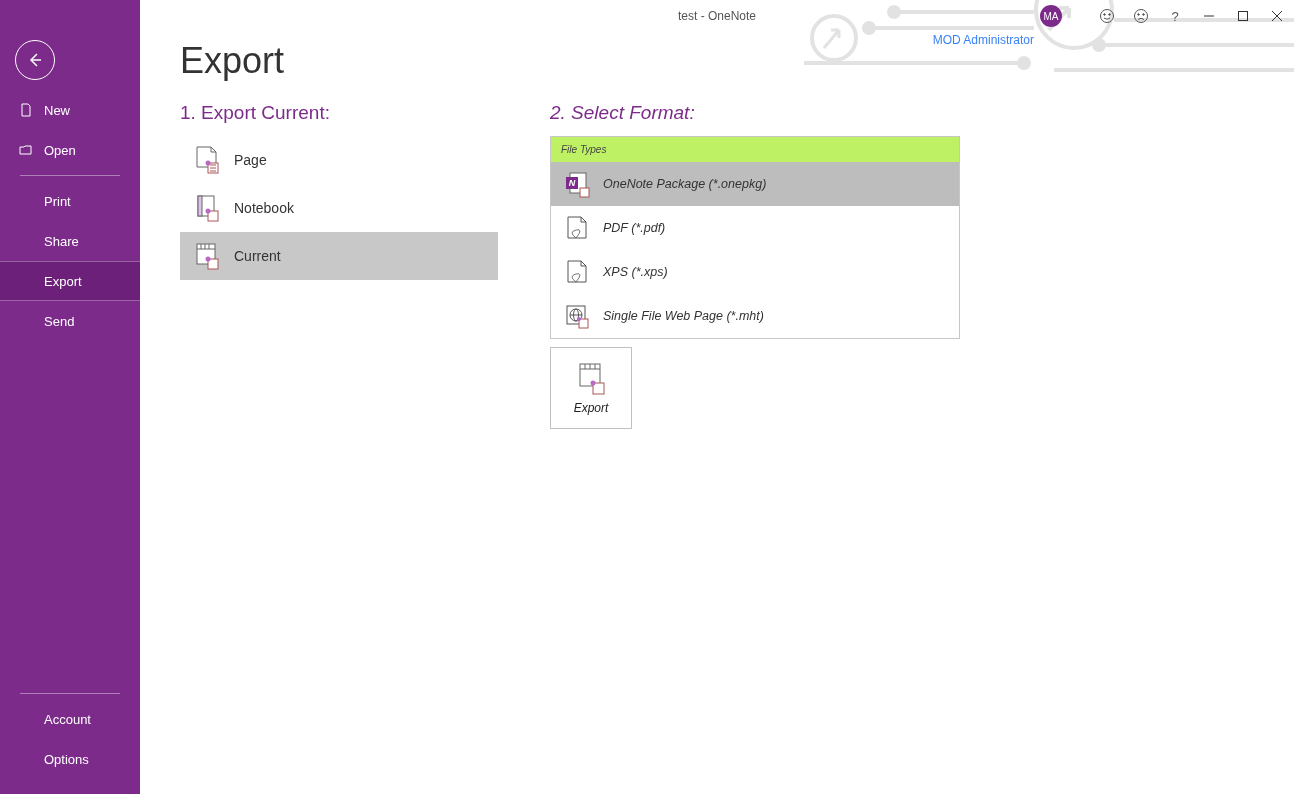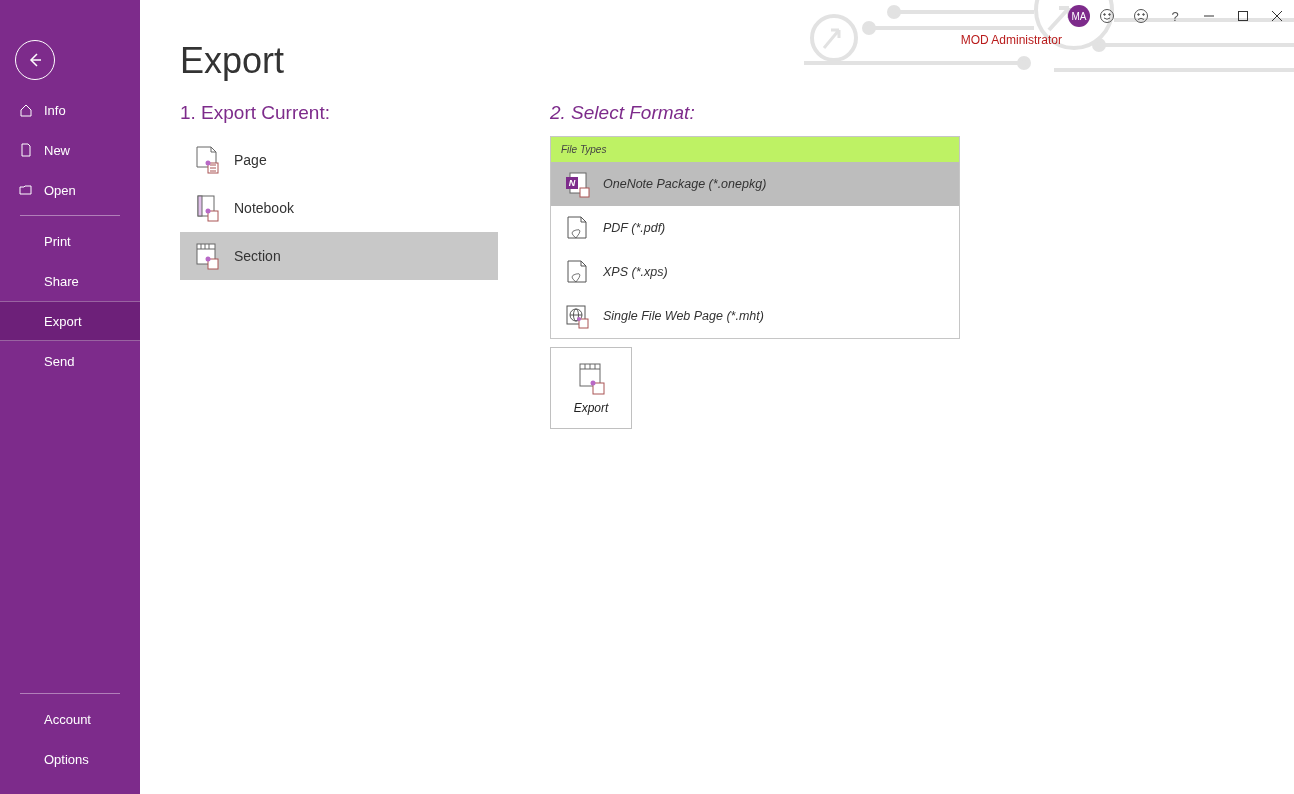--- a/index.html
+++ b/index.html
@@ -14,22 +14,22 @@
   .sb-item.noicon{padding-left:44px;}
   .sb-sep{border-top:1px solid rgba(255,255,255,0.4);margin:5px 20px;}
   .sb-item.selected{background:#6d2079;border-top:1px solid rgba(255,255,255,0.3);border-bottom:1px solid rgba(255,255,255,0.3);}
   .sb-bottom{margin-top:auto;margin-bottom:15px;}
   
   
   .main{flex:1;position:relative;background:#fff;}
   .titlebar{position:absolute;top:0;left:0;right:0;height:32px;display:flex;align-items:center;}
   .title-center{position:absolute;left:0;right:0;text-align:center;font-size:12px;color:#555;pointer-events:none;}
   .title-right{position:absolute;right:0;top:0;height:32px;display:flex;align-items:center;}
-  .user-label{font-size:12px;color:#b91c1c;margin-right:6px;margin-top:48px;}
-  .avatar{width:22px;height:22px;border-radius:50%;background:#7d2b8b;color:#fff;font-size:10px;display:flex;align-items:center;justify-content:center;margin-right:0;}
+  .user-label{font-size:12px;color:#3b82f6;margin-right:6px;margin-top:48px;}
+  .avatar{width:22px;height:22px;border-radius:50%;background:#7d2b8b;color:#fff;font-size:10px;display:flex;align-items:center;justify-content:center;margin-right:28px;}
   .tb-btn{width:34px;height:32px;display:flex;align-items:center;justify-content:center;cursor:pointer;color:#555;}
   .tb-btn svg{stroke:#555;}
   
   
   .deco{position:absolute;top:0;right:0;width:520px;height:80px;pointer-events:none;opacity:0.6;}
   
   .content{position:absolute;top:40px;left:40px;right:0;bottom:0;}
   .page-title{font-size:36px;font-weight:300;color:#333;margin-bottom:20px;}
   
   .cols{display:flex;gap:52px;}
@@ -58,28 +58,20 @@
 <body>
 
 <div class="app">
 
   <div class="sidebar">
     <div class="back-btn">
       <svg width="16" height="16" viewBox="0 0 16 16">
           <path d="M10 2 L4 8 L10 14" stroke="#fff" stroke-width="1.5" fill="none"></path>
           <line x1="4" y1="8" x2="14" y2="8" stroke="#fff" stroke-width="1.5"></line>
         </svg>
-    </div>
-    <div class="sb-item">
-      <span class="icon">
-        <svg width="14" height="14" viewBox="0 0 14 14">
-            <path d="M2 7 L7 2 L12 7 V13 H2 Z" stroke="#fff" fill="none" stroke-width="1"></path>
-          </svg>
-      </span>
-      <span>Info</span>
     </div>
     <div class="sb-item">
       <span class="icon">
         <svg width="14" height="14" viewBox="0 0 14 14">
             <path d="M3 1 H9 L11 3 V13 H3 Z" stroke="#fff" fill="none" stroke-width="1"></path>
           </svg>
       </span>
       <span>New</span>
     </div>
     <div class="sb-item">
@@ -129,20 +121,21 @@
         <line x1="320" y1="45" x2="520" y2="45"></line>
           <circle cx="325" cy="45" r="5" fill="#cfcfcf"></circle>
         <line x1="120" y1="12" x2="260" y2="12"></line>
           <circle cx="120" cy="12" r="5" fill="#cfcfcf"></circle>
         <line x1="340" y1="20" x2="520" y2="20"></line>
         <line x1="280" y1="70" x2="520" y2="70"></line>
       </g>
     </svg>
 
     <div class="titlebar">
+      <div class="title-center">test  -  OneNote</div>
       <div class="title-right">
         <span class="user-label">MOD Administrator</span>
         <span class="avatar">MA</span>
         <div class="tb-btn">
           <svg width="16" height="16" viewBox="0 0 16 16">
               <circle cx="8" cy="8" r="6.5" stroke="#555" fill="none"></circle>
               <circle cx="5.5" cy="6.5" r="0.8" fill="#555"></circle>
               <circle cx="10.5" cy="6.5" r="0.8" fill="#555"></circle>
               <path d="M5 10 Q8 12.5 11 10" stroke="#555" fill="none"></path>
             </svg>
@@ -209,21 +202,21 @@
               <svg width="26" height="30" viewBox="0 0 26 30">
                   <rect x="3" y="3" width="18" height="20" stroke="#666" fill="#fff"></rect>
                   <line x1="3" y1="8" x2="21" y2="8" stroke="#666"></line>
                   <line x1="7" y1="3" x2="7" y2="8" stroke="#666"></line>
                   <line x1="11" y1="3" x2="11" y2="8" stroke="#666"></line>
                   <line x1="15" y1="3" x2="15" y2="8" stroke="#666"></line>
                   <rect x="14" y="18" width="10" height="10" fill="#fff" stroke="#a55"></rect>
                   <circle cx="14" cy="18" r="2.5" fill="#b869c6"></circle>
                 </svg>
             </span>
-            <span class="lbl">Section</span>
+            <span class="lbl">Current</span>
           </div>
         </div>
 
         <div class="format">
           <div class="section-h">2. Select Format:</div>
           <div class="file-types-box">
             <div class="ft-header">File Types</div>
             <div class="ft-item selected">
               <span class="ic">
                 <svg width="26" height="28" viewBox="0 0 26 28">

